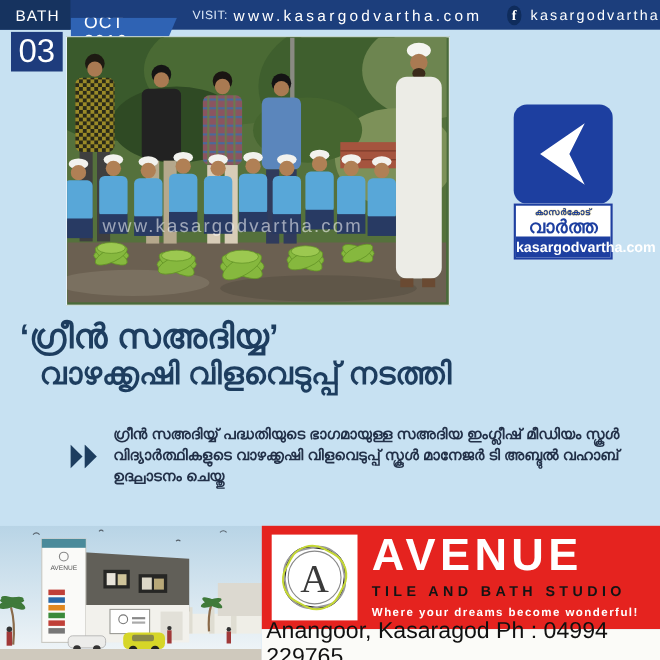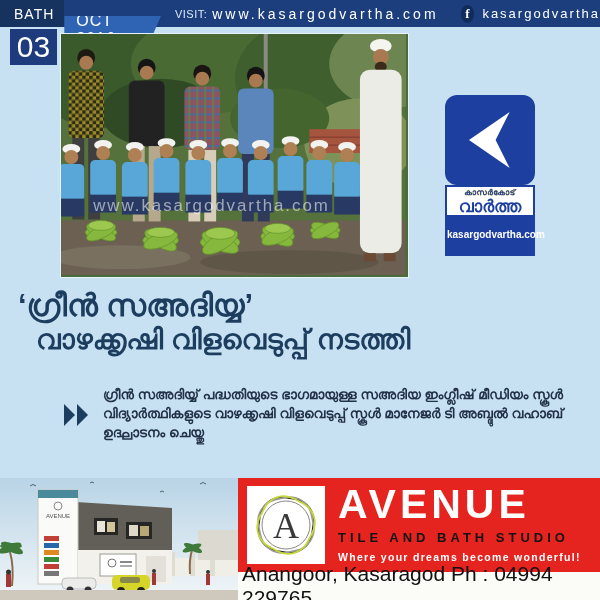--- a/index.html
+++ b/index.html
@@ -19,29 +19,29 @@
          display:flex;align-items:center;justify-content:center;
          font-size:13px;font-weight:bold;color:#fff;font-family:"Liberation Serif",serif;}
   .tb-handle{margin-left:8px;font-size:13px;letter-spacing:2px;}
   
   #pagenum{position:absolute;left:10px;top:29px;width:47px;height:36px;background:#1e3c7d;
            color:#fff;font-size:30px;display:flex;align-items:center;justify-content:center;}
   
   #photo{position:absolute;left:60px;top:33px;width:347px;height:243px;
          border:1px solid #e8f2fa;background:#4a6b3a;}
   
-  #logo{position:absolute;left:445px;top:95px;width:90px;}
+  #logo{position:absolute;left:467px;top:95px;width:90px;}
   #logo-arrowbox{width:90px;height:90px;background:#1d3fa0;border-radius:12px;
                  display:flex;align-items:center;justify-content:center;}
   #logo-textbox{margin-top:0;background:#fff;border:2px solid #1d3fa0;width:86px;}
   .logo-place{font-size:8px;font-weight:bold;color:#1d3fa0;text-align:center;
               letter-spacing:.5px;padding-top:1px;text-shadow:0 0 1px #caa400;}
   .logo-name{font-size:17px;font-weight:bold;color:#1d3fa0;text-align:center;line-height:17px;}
-  .logo-site{background:#1d3fa0;color:#fff;font-size:10px;font-weight:bold;
-             text-align:center;padding:14px 0;}
+  .logo-site{background:#1d3fa0;color:#fff;font-size:13px;font-weight:bold;
+             text-align:center;padding:2px 0;}
   
   #headline{position:absolute;left:18px;top:288px;color:#1d3d5f;font-weight:bold;line-height:1.15;}
   .hl1{font-size:31px;}
   .hl2{font-size:28px;margin-left:18px;}
   
   #bullet{position:absolute;left:64px;top:404px;}
   #summary{position:absolute;left:103px;top:385px;width:465px;color:#223048;
            font-size:13.5px;line-height:19px;font-weight:bold;}
   
   #ad{position:absolute;left:0;top:478px;width:600px;height:122px;}

